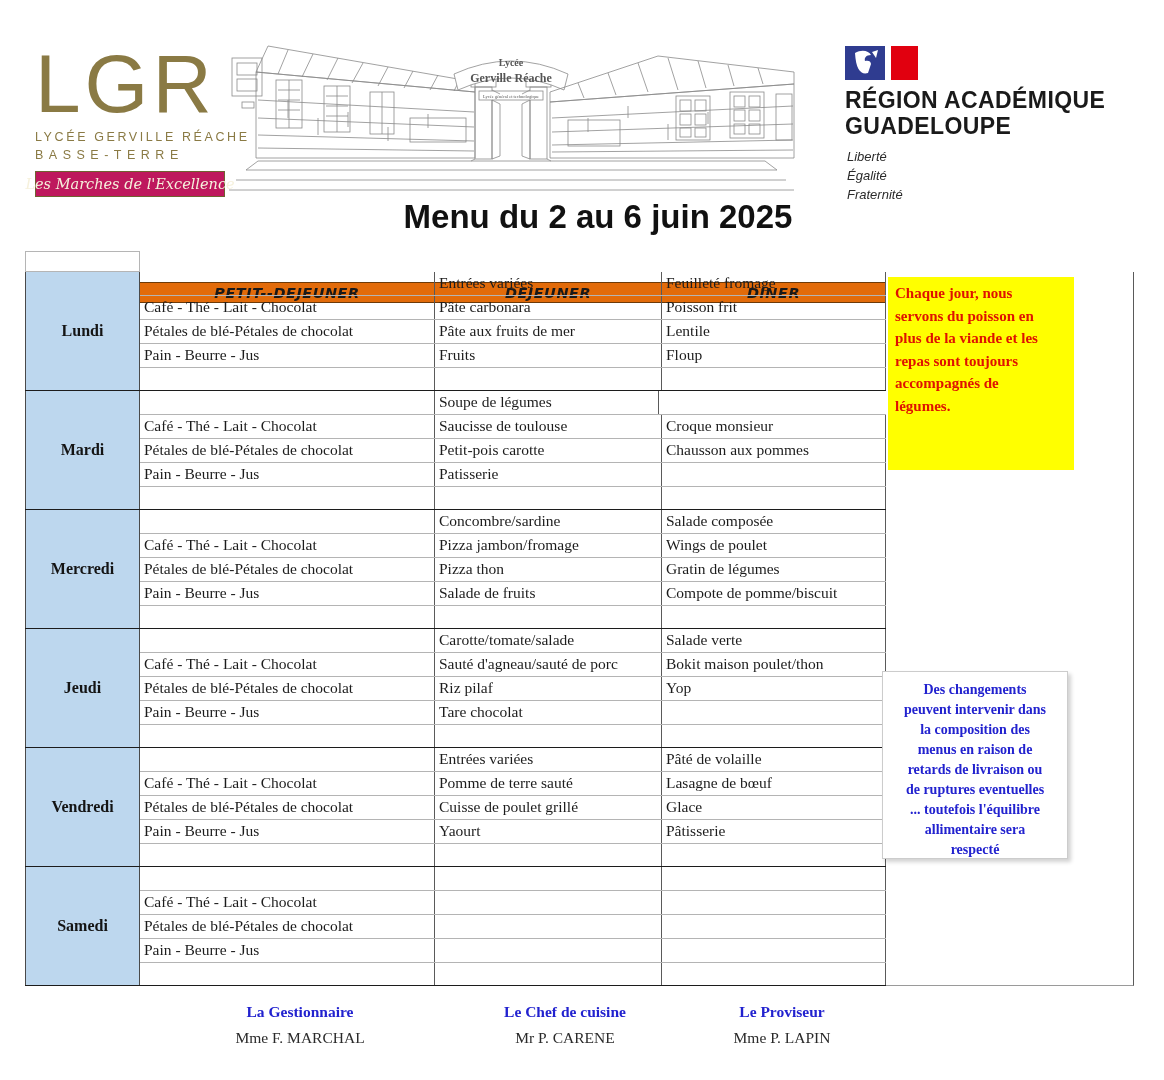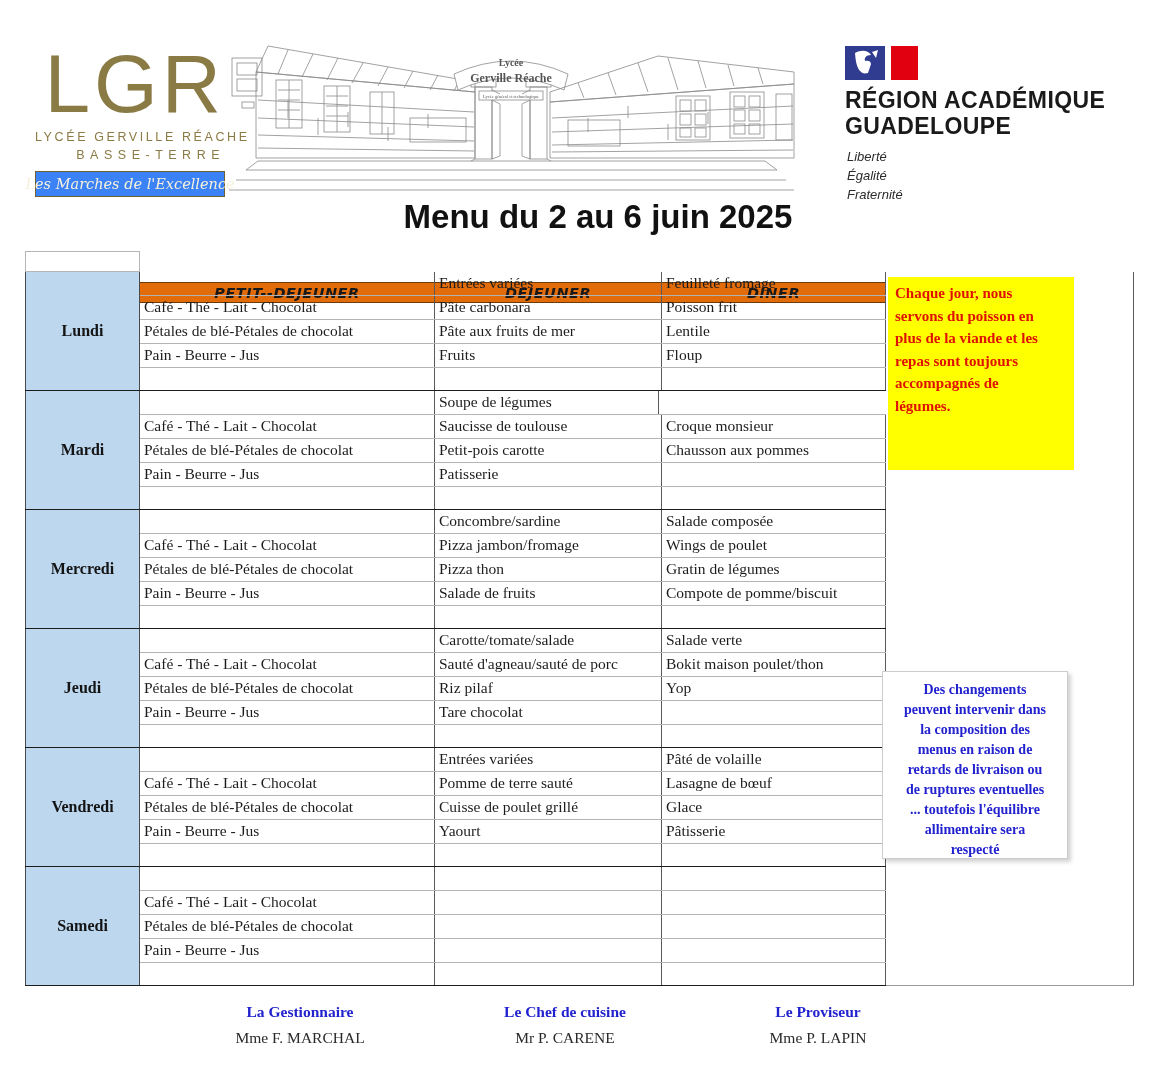--- a/index.html
+++ b/index.html
@@ -1,24 +1,24 @@
 <!DOCTYPE html>
 <html><head>
 <meta charset="utf-8">
 <style>
   * { margin:0; padding:0; }
   body { background:#e8e8e8; font-family:"Liberation Serif", serif; }
   .page { position:relative; width:1164px; height:1080px; background:#ffffff; margin:0 auto; overflow:hidden; }
 
   
-  .lgr { position:absolute; left:35px; top:42px; width:190px; text-align:right; color:#8a7a44; }
+  .lgr { position:absolute; left:35px; top:42px; width:190px; text-align:left; color:#8a7a44; }
   .lgr-acronym { font-family:"Liberation Sans", sans-serif; font-size:82px; line-height:84px; font-weight:400; letter-spacing:4px; color:#8a7a44; }
   .lgr-line1 { font-family:"Liberation Sans", sans-serif; font-size:12.5px; letter-spacing:2.6px; margin-top:4px; white-space:nowrap; }
   .lgr-line2 { font-family:"Liberation Sans", sans-serif; font-size:12.5px; letter-spacing:5.5px; margin-top:4px; }
-  .lgr-banner { margin-top:9px; background:#3b82f6; border:1px solid #6f6230; height:24px; display:flex; align-items:center; justify-content:center; }
+  .lgr-banner { margin-top:9px; background:#be185d; border:1px solid #6f6230; height:24px; display:flex; align-items:center; justify-content:center; }
   .lgr-banner span { font-family:"DejaVu Serif", serif; font-style:italic; font-size:14.5px; color:#f6f1dc; white-space:nowrap; }
 
   .sketch { position:absolute; left:228px; top:30px; width:567px; height:167px; }
 
   .region { position:absolute; left:845px; top:46px; width:300px; }
   .region-flag { display:block; }
   .region-line { font-family:"Liberation Sans", sans-serif; font-weight:bold; font-size:23px; line-height:26px; color:#1a1a1a; letter-spacing:0.4px; }
   .region-motto { margin-top:8px; margin-left:2px; font-family:Liberation Sans, sans-serif; font-style:italic; font-size:13px; line-height:19px; color:#2b2b2b; }
 
   
@@ -56,21 +56,21 @@
                  font-family:"Liberation Serif", serif; font-weight:bold; font-size:15px; line-height:22.5px;
                  color:#df1200; white-space:pre-line; }
   .note-blue { position:absolute; left:882px; top:671px; width:186px; height:188px; box-sizing:border-box;
                background:#ffffff; border:1px solid #cccccc; box-shadow:3px 3px 4px rgba(0,0,0,0.18);
                padding-top:8px; text-align:center;
                font-family:"Liberation Serif", serif; font-weight:bold; font-size:14px; line-height:20px;
                color:#2222cf; white-space:pre-line; }
 
   
   .sig { position:absolute; top:1003px; width:220px; text-align:center; }
-  .sig-1{left:190px} .sig-2{left:455px} .sig-3{left:708px}
+  .sig-1{left:190px} .sig-2{left:455px} .sig-3{left:672px}
   .sig-role { font-family:"Liberation Serif", serif; font-weight:bold; font-size:15.5px; color:#2222cf; }
   .sig-name { margin-top:8px; font-family:"Liberation Serif", serif; font-size:15.5px; color:#2a2a2a; }
 
   svg text { font-family:"Liberation Serif", serif; fill:#555; }
 </style>
 </head>
 <body>
 
 <div class="page">
 

